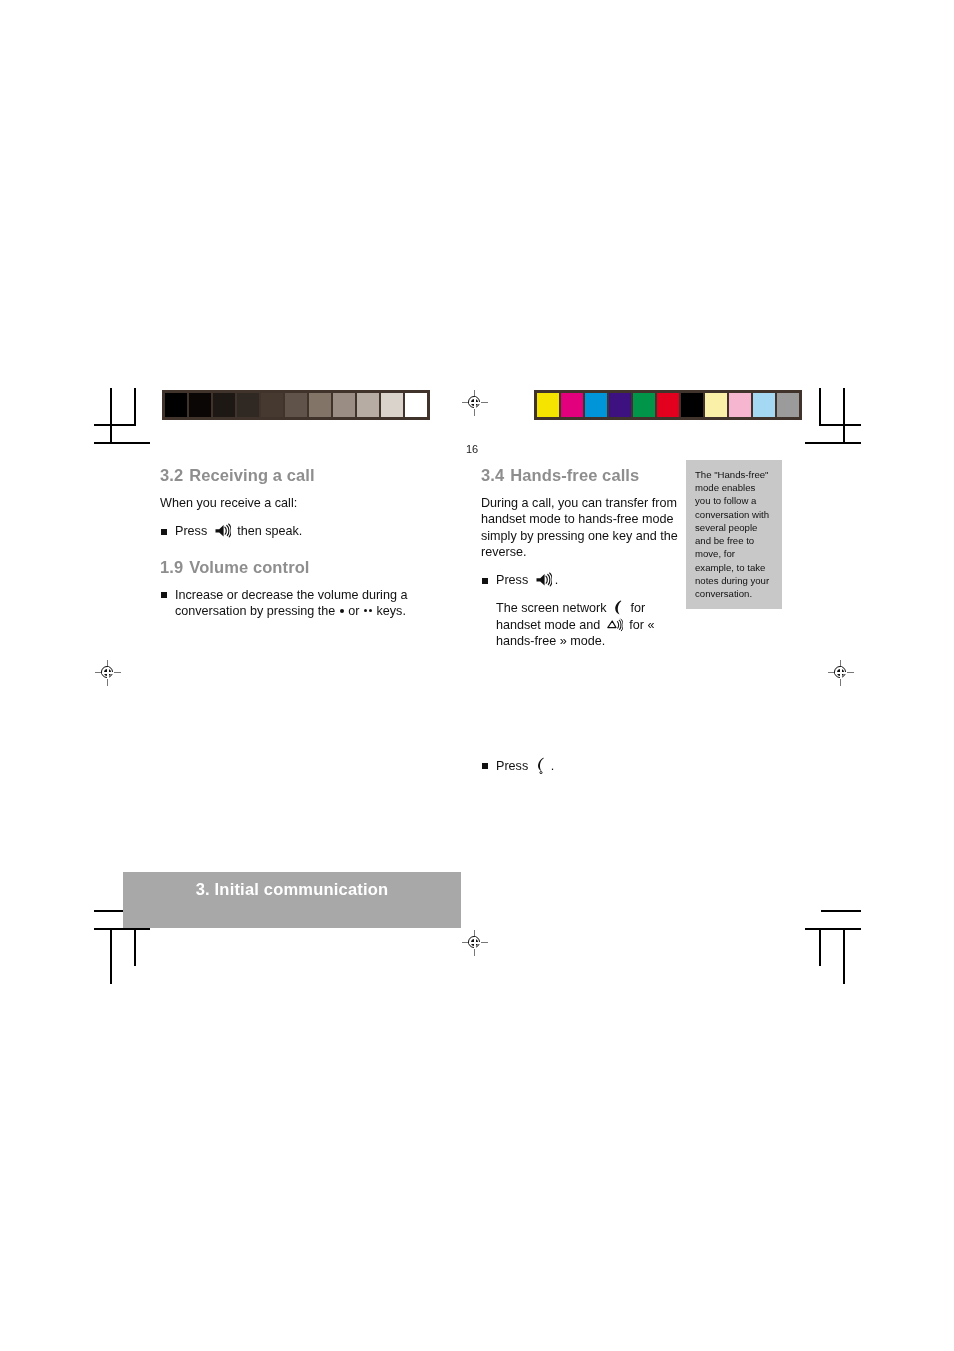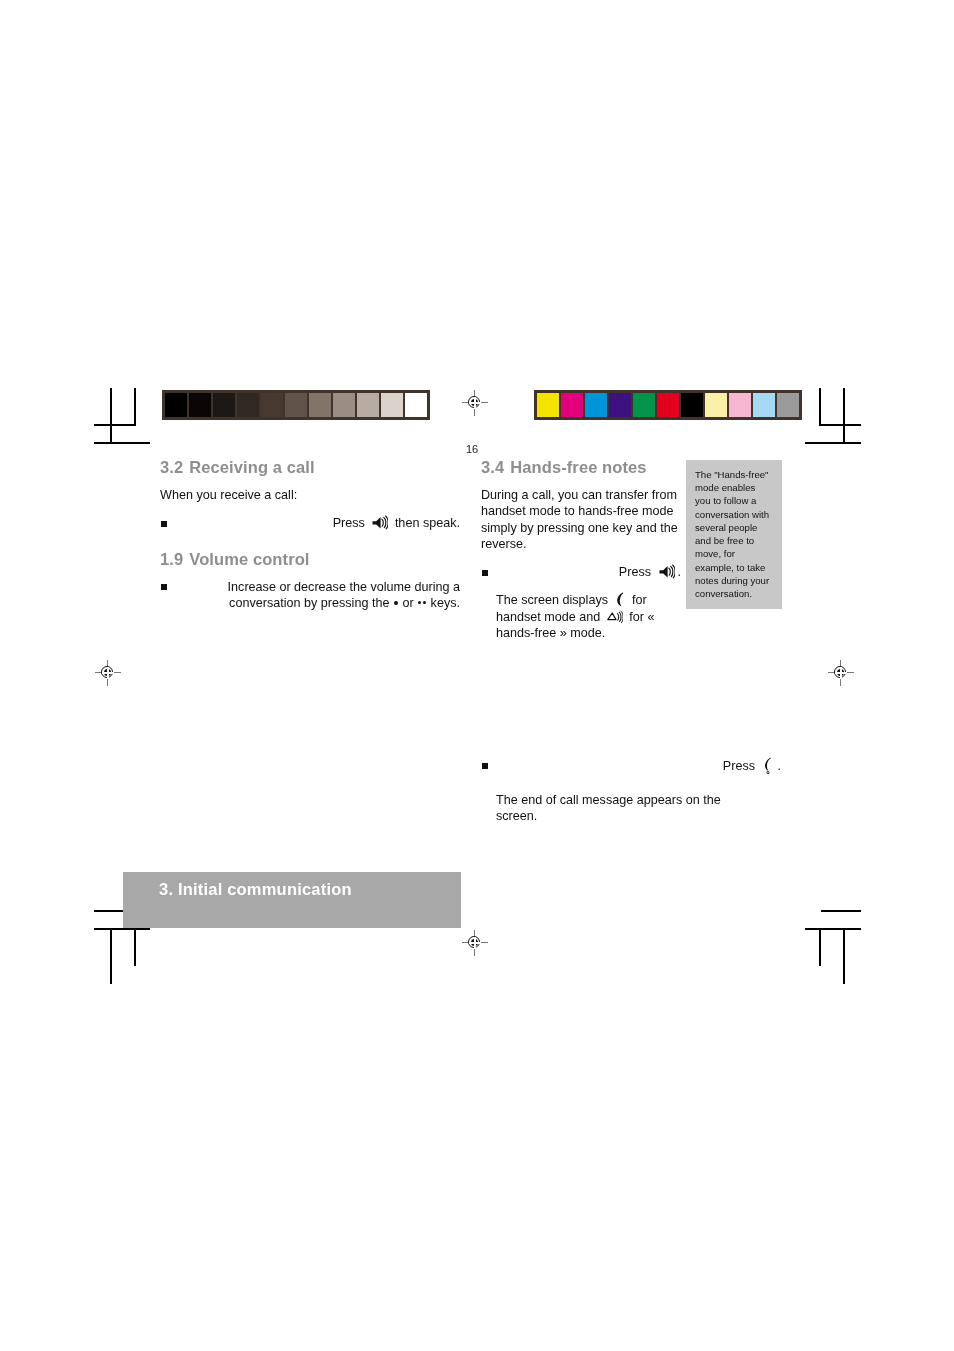--- a/index.html
+++ b/index.html
@@ -116,38 +116,37 @@
     left: 466px;
     top: 443px;
     font-size: 11px;
     color: #222;
   }
 
   h2.sec-head {
     font-size: 16.5px;
     font-weight: bold;
     color: #8e8e8e;
-    margin: 0 0 11px 0;
+    margin: 8px 0 11px 0;
     letter-spacing: 0.1px;
     line-height: 1.1;
   }
   h2.sec-head .num { margin-right: 6px; }
 
   p.body {
     font-size: 12.6px;
     line-height: 1.29;
     margin: 0 0 12px 0;
     color: #111;
   }
 
   ul.bullets {
     list-style: none;
     margin: 0 0 12px 0;
     padding: 0;
-    text-align: right;
   }
   ul.bullets li {
     position: relative;
     padding-left: 15px;
     font-size: 12.6px;
     line-height: 1.29;
     margin-bottom: 10px;
     color: #111;
   }
   ul.bullets li:last-child { margin-bottom: 0; }
@@ -217,25 +216,25 @@
     top: 872px;
     width: 338px;
     height: 56px;
     background: #a8a8a8;
   }
   #footer-banner .banner-text {
     position: absolute;
     left: 0;
     top: 8px;
     width: 100%;
+    text-align: center;
     color: #ffffff;
     font-size: 16.5px;
     font-weight: bold;
     letter-spacing: 0.2px;
-    padding-left: 36px;
   }
 </style>
 </head>
 <body>
 
 <div id="sheet">
 
   <div class="crop-line crop-v" style="left:110px; top:388px; height:56px;"></div>
   <div class="crop-line crop-h" style="left:94px; top:442px; width:56px;"></div>
   <div class="crop-line crop-v" style="left:134px; top:388px; height:38px;"></div>
@@ -355,41 +354,41 @@
         <span class="dot-key sm"></span><span class="dot-key sm"></span>
         <span>keys.</span>
       </li>
     </ul>
 
   </div>
 
   <div id="col-right">
 
     <h2 class="sec-head">
-      <span class="num">3.4</span><span>Hands-free notes</span>
+      <span class="num">3.4</span><span>Hands-free calls</span>
     </h2>
 
     <p class="body">During a call, you can transfer from handset mode to hands-free mode simply by pressing one key and the reverse.</p>
 
     <ul class="bullets">
       <li>
         <span>Press</span>
         <span class="ic" style="vertical-align:-4px; margin:0 3px;">
           <svg width="17" height="16" viewBox="0 0 17 16">
             <path d="M1.5 6.2 L5.2 6.2 L9.6 2.0 L9.6 13.4 L5.2 9.6 L1.5 9.6 Z" fill="#111"></path>
             <path d="M10.9 4.2 C12.6 5.4 12.8 9.2 11.2 11.2" stroke="#111" stroke-width="1.15" fill="none" stroke-linecap="round"></path>
             <path d="M12.8 2.4 C15.3 4.1 15.6 10.0 13.3 12.6" stroke="#111" stroke-width="1.15" fill="none" stroke-linecap="round"></path>
             <path d="M14.6 1.0 C17.6 3.2 18.0 11.0 15.2 13.9" stroke="#111" stroke-width="1.05" fill="none" stroke-linecap="round"></path>
           </svg>
         </span><span>.</span>
       </li>
     </ul>
 
     <p class="sub-note">
-      <span>The screen displays</span>
+      <span>The screen network</span>
       <span class="ic" style="vertical-align:-3px; margin:0 3px;">
         <svg width="11" height="15" viewBox="0 0 11 15">
           <path d="M7.6 0.6 C4.4 2.2 2.2 5.6 2.2 8.4 C2.2 11.2 4.0 13.6 6.6 14.4 C5.2 12.6 4.6 10.4 4.8 8.2 C5.0 5.4 6.2 2.6 8.4 0.9 Z" fill="#111"></path>
         </svg>
       </span>
       <span>for handset mode and</span>
       <span class="ic" style="vertical-align:-3px; margin:0 3px;">
         <svg width="16" height="14" viewBox="0 0 16 14">
           <path d="M0.8 9.6 L5.2 3.0 L9.0 9.6 Z" fill="none" stroke="#111" stroke-width="1.2" stroke-linejoin="round"></path>
           <path d="M10.4 3.6 C11.9 4.8 12.1 8.4 10.7 10.2" stroke="#111" stroke-width="1.05" fill="none" stroke-linecap="round"></path>
@@ -406,21 +405,20 @@
         <span>Press</span>
         <span class="ic" style="vertical-align:-4px; margin:0 3px;">
           <svg width="13" height="17" viewBox="0 0 13 17">
             <path d="M8.2 0.8 C5.0 2.6 3.0 6.0 3.0 8.8 C3.0 11.2 4.4 13.2 6.6 14.2 C5.2 12.2 4.8 10.2 5.0 8.0 C5.2 5.2 6.6 2.6 9.0 1.0 Z" fill="#111"></path>
             <circle cx="6.0" cy="15.6" r="1.1" fill="none" stroke="#111" stroke-width="0.9"></circle>
           </svg>
         </span><span>.</span>
       </li>
     </ul>
 
-    <p class="sub-note" style="position:absolute; left:0px; top:328px; width:230px; margin-left:15px;">The end of call message appears on the screen.</p>
 
   </div>
 
   <div class="note-box" id="side-note">The "Hands-free" mode enables you to follow a conversation with several people and be free to move, for example, to take notes during your conversation.</div>
 
   <div id="footer-banner">
     <div class="banner-text">3. Initial communication</div>
   </div>
 
 </div>

